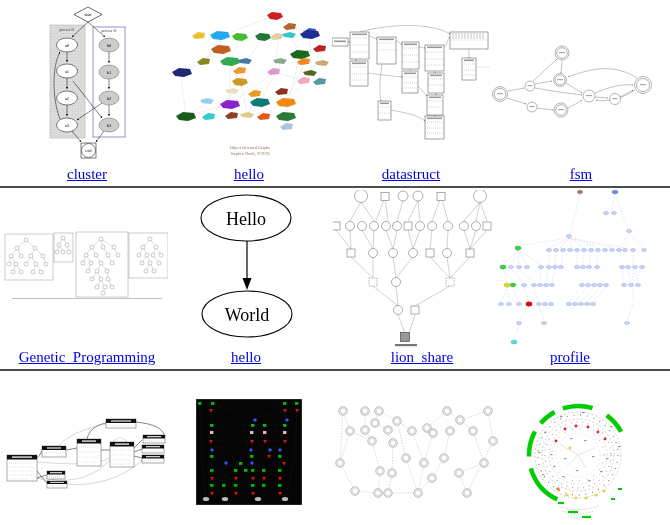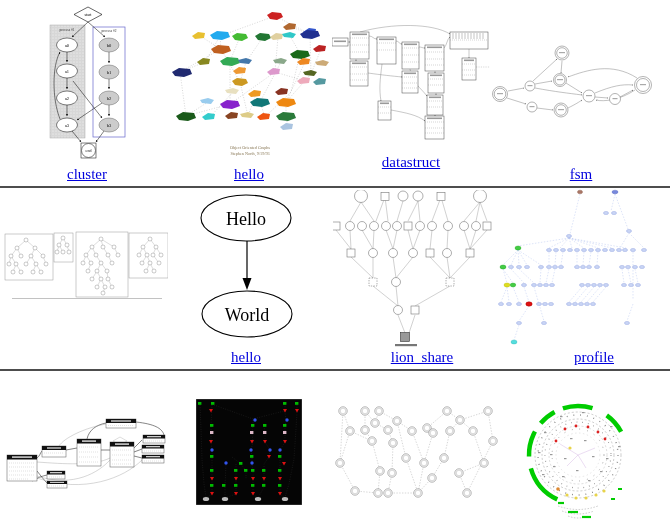--- a/index.html
+++ b/index.html
@@ -315,21 +315,21 @@
           <rect x="66" y="69" width="6" height="1.2"></rect>
         <rect x="94" y="55" width="6" height="1.2"></rect>
           <rect x="120.5" y="58" width="5" height="1.2"></rect>
         <rect x="148" y="44" width="6" height="1.2"></rect>
       </g>
     </svg>
   </div>
 
   <a class="label" style="left:87px;top:166px;">cluster</a>
   <a class="label" style="left:249px;top:166px;">hello</a>
-  <a class="label" style="left:411px;top:154px;">datastruct</a>
+  <a class="label" style="left:411px;top:166px;">datastruct</a>
   <a class="label" style="left:573px;top:166px;margin-left:8px;">fsm</a>
 
   <div class="rule" style="top:186px;"></div>
 
   <div class="thumb" style="left:4px;top:230px;">
     <svg width="164" height="72" viewBox="0 0 164 72">
       <g fill="none" stroke="#999" stroke-width="0.5">
         <rect x="1" y="4" width="48" height="46"></rect>
         <rect x="50" y="3" width="19" height="29"></rect>
         <rect x="72" y="2" width="52" height="65"></rect>
@@ -666,23 +666,24 @@
       <ellipse cx="121" cy="4" rx="3" ry="1.8" fill="#7788dd" stroke="#5566bb" stroke-width="0.4"></ellipse>
       <ellipse cx="24" cy="60" rx="3" ry="2" fill="#44cc44" stroke="#22aa22" stroke-width="0.4"></ellipse>
       <ellipse cx="9" cy="79" rx="3" ry="2" fill="#44cc44" stroke="#22aa22" stroke-width="0.4"></ellipse>
       <ellipse cx="13" cy="97" rx="3" ry="2" fill="#dddd22" stroke="#bbbb00" stroke-width="0.4"></ellipse>
       <ellipse cx="19" cy="97" rx="2.8" ry="1.9" fill="#44cc44" stroke="#22aa22" stroke-width="0.4"></ellipse>
       <ellipse cx="35" cy="116" rx="3.2" ry="2.2" fill="#dd1111" stroke="#aa0000" stroke-width="0.4"></ellipse>
       <ellipse cx="20" cy="154" rx="3" ry="2" fill="#55dddd" stroke="#33bbbb" stroke-width="0.4"></ellipse>
     </svg>
   </div>
 
+  <a class="label" style="left:87px;top:349px;">Genetic_Programming</a>
   <a class="label" style="left:246px;top:349px;">hello</a>
   <a class="label" style="left:411px;top:349px;margin-left:11px;">lion_share</a>
-  <a class="label" style="left:594px;top:349px;">profile</a>
+  <a class="label" style="left:570px;top:349px;">profile</a>
 
   <div class="rule" style="top:369px;"></div>
 
   <div class="thumb" style="left:4px;top:398px;">
     <svg width="192" height="106" viewBox="0 0 192 106">
       <polygon points="116,39 123,43 116,47 109,43" fill="none" stroke="#bbb" stroke-width="0.5"></polygon>
       <g stroke="#333" stroke-width="0.6" fill="none">
         <path d="M102,25C92,27 85,32 83,41"></path>
         <path d="M132,24C150,26 158,30 160,37"></path>
         <path d="M97,52L106,52"></path>

